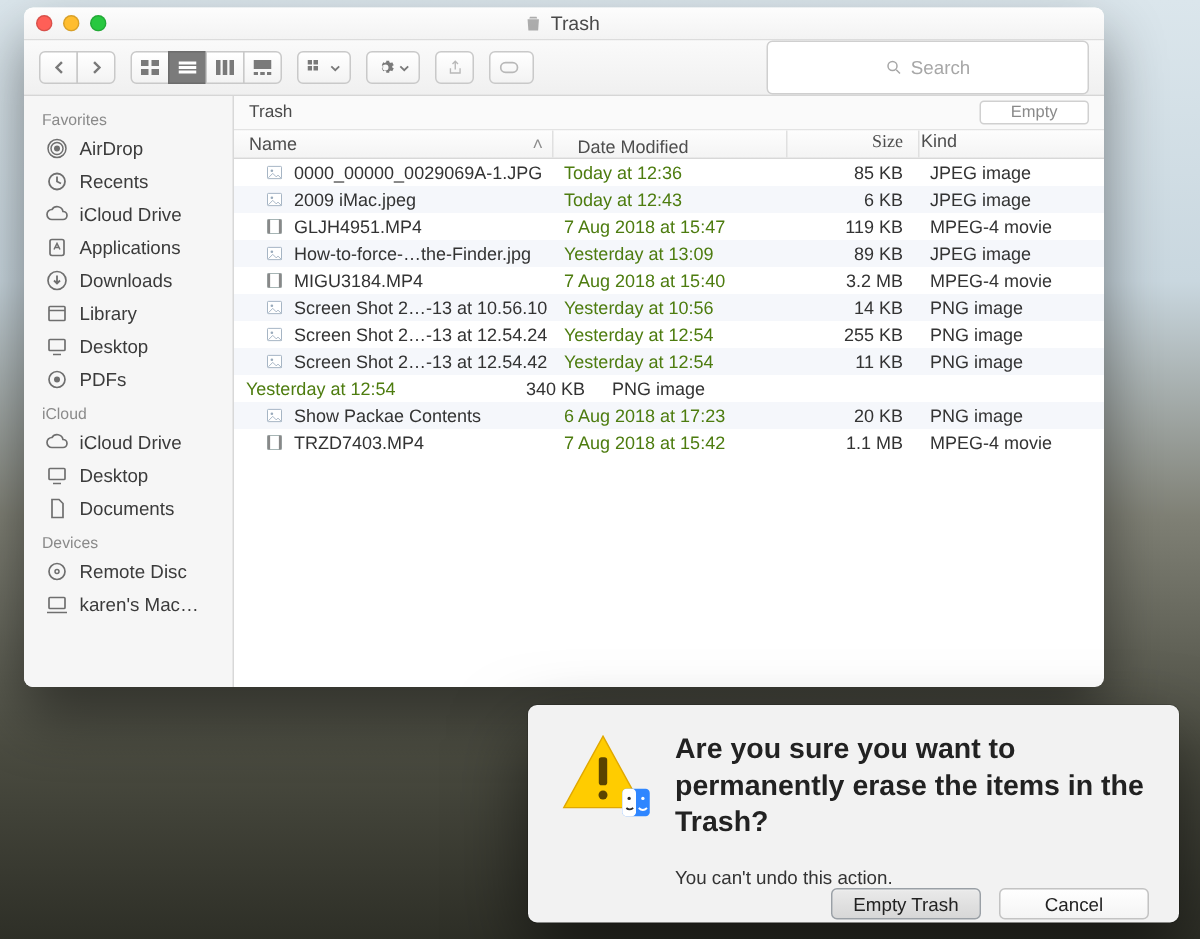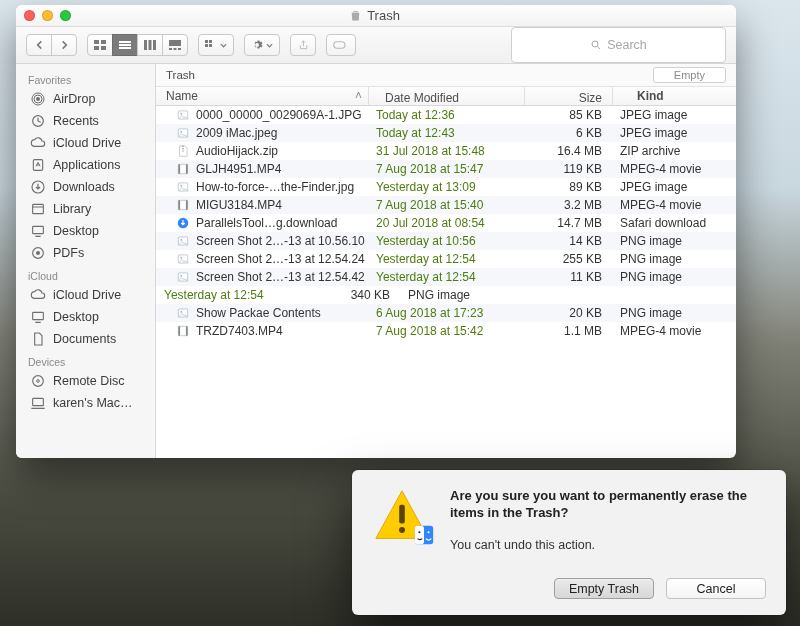--- a/index.html
+++ b/index.html
@@ -101,22 +101,22 @@
     border:1px solid #d0d0d0; border-radius:3px;
     padding: 0 20px; height:16px; line-height:14px; background:#fff;
   }
   .cols {
     height:19px; background:linear-gradient(#fdfdfd,#f4f4f4);
     border-bottom:1px solid #d8d8d8;
     display:flex; font-size:12px; color:#4e4e4e;
   }
   .c-name { width:212px; padding-left:10px; display:flex; align-items:center; gap:4px;}
   .c-date { width:156px; padding-left:16px; display:flex; align-items:flex-end;}
-  .c-size { width:88px; padding-right:10px; display:flex; align-items:flex-end; justify-content:flex-end;}
-  .c-kind { flex:1; padding-left:24px; display:flex; align-items:center;font-weight:bold;}
+  .c-size { width:88px; padding-right:10px; display:flex; align-items:flex-start; justify-content:flex-end;font-family:Liberation Serif, serif;}
+  .c-kind { flex:1; padding-left:1px; display:flex; }
   .c-name .caret { margin-left:auto; margin-right:6px; color:#8c8c8c;}
   .divider { border-left:1px solid #e0e0e0; }
   .rows { flex:1; overflow:auto; }
   .row {
     display:flex; height:18px; font-size:12px; color:#333;
     align-items:center;
   }
   .row:nth-child(even){ background:#f5f7fb; }
   .r-name { width:212px; padding-left:20px; display:flex; align-items:center; gap:6px; overflow:hidden;}
   .r-name span { overflow:hidden; text-overflow:ellipsis; white-space:nowrap; }
@@ -129,21 +129,21 @@
     position:absolute; left:352px; top:470px;
     width:434px; height:145px;
     background:#f2f2f2; border-radius:6px;
     box-shadow:0 22px 50px rgba(0,0,0,.55), 0 0 0 .5px rgba(0,0,0,.2);
     padding:18px 20px 16px 20px;
     display:flex; flex-direction:column;
   }
   .dialog-top { display:flex; gap:18px; }
   .warn-icon { width:60px; height:56px; flex:0 0 auto; position:relative; }
   .dialog-text { flex:1; font-size:13px; }
-  .dialog-text b { display:block; font-weight:700; font-size:13px; color:#222; line-height:1.3; }
+  .dialog-text b { display:block; font-weight:700; font-size:19px; color:#222; line-height:1.3; }
   .dialog-text .sub { margin-top:16px; color:#333; font-size:12.5px; }
   .dialog-btns { margin-top:auto; display:flex; justify-content:flex-end; gap:12px; }
   .dbtn {
     height:21px; min-width:100px; border-radius:4px;
     border:1px solid #c3c3c3; background:linear-gradient(#ffffff,#f4f4f4);
     font-size:12.5px; color:#222;
     display:flex; align-items:center; justify-content:center;
     box-shadow:0 .5px 0 rgba(255,255,255,.6) inset;
   }
   .dbtn.primary {
@@ -402,32 +402,20 @@
               </svg>
               <span>2009 iMac.jpeg</span>
             </div>
             <div class="r-date">Today at 12:43</div>
             <div class="r-size">6 KB</div>
             <div class="r-kind">JPEG image</div>
           </div>
           <div class="row">
             <div class="r-name">
               <svg class="ficon" viewBox="0 0 24 24">
-                <path d="M6 3h9l4 4v14H6z" fill="#fff" stroke="#aaa"></path>
-                <line x1="12" y1="3" x2="12" y2="14" stroke="#888" stroke-width="2" stroke-dasharray="2 2"></line>
-              </svg>
-              <span>AudioHijack.zip</span>
-            </div>
-            <div class="r-date">31 Jul 2018 at 15:48</div>
-            <div class="r-size">16.4 MB</div>
-            <div class="r-kind">ZIP archive</div>
-          </div>
-          <div class="row">
-            <div class="r-name">
-              <svg class="ficon" viewBox="0 0 24 24">
                 <rect x="4" y="4" width="16" height="16" rx="1" fill="#fff" stroke="#9aa" stroke-width="1"></rect>
                 <rect x="4" y="4" width="3" height="16" fill="#888"></rect>
                 <rect x="17" y="4" width="3" height="16" fill="#888"></rect>
               </svg>
               <span>GLJH4951.MP4</span>
             </div>
             <div class="r-date">7 Aug 2018 at 15:47</div>
             <div class="r-size">119 KB</div>
             <div class="r-kind">MPEG-4 movie</div>
           </div>
@@ -449,32 +437,20 @@
               <svg class="ficon" viewBox="0 0 24 24">
                 <rect x="4" y="4" width="16" height="16" rx="1" fill="#fff" stroke="#9aa" stroke-width="1"></rect>
                 <rect x="4" y="4" width="3" height="16" fill="#888"></rect>
                 <rect x="17" y="4" width="3" height="16" fill="#888"></rect>
               </svg>
               <span>MIGU3184.MP4</span>
             </div>
             <div class="r-date">7 Aug 2018 at 15:40</div>
             <div class="r-size">3.2 MB</div>
             <div class="r-kind">MPEG-4 movie</div>
-          </div>
-          <div class="row">
-            <div class="r-name">
-              <svg class="ficon" viewBox="0 0 24 24">
-                <circle cx="12" cy="12" r="9" fill="#2f86ff"></circle>
-                <path d="M12 7v7M9 12l3 3 3-3" stroke="#fff" stroke-width="2" fill="none"></path>
-              </svg>
-              <span>ParallelsTool…g.download</span>
-            </div>
-            <div class="r-date">20 Jul 2018 at 08:54</div>
-            <div class="r-size">14.7 MB</div>
-            <div class="r-kind">Safari download</div>
           </div>
           <div class="row">
             <div class="r-name">
               <svg class="ficon" viewBox="0 0 24 24">
                 <rect x="4" y="5" width="16" height="14" rx="1" fill="#fff" stroke="#9ab"></rect>
                 <circle cx="9" cy="10" r="1.5" fill="#9ab"></circle>
                 <path d="M5 18l5-5 4 4 2-2 4 4" stroke="#9ab" fill="none"></path>
               </svg>
               <span>Screen Shot 2…-13 at 10.56.10</span>
             </div>

